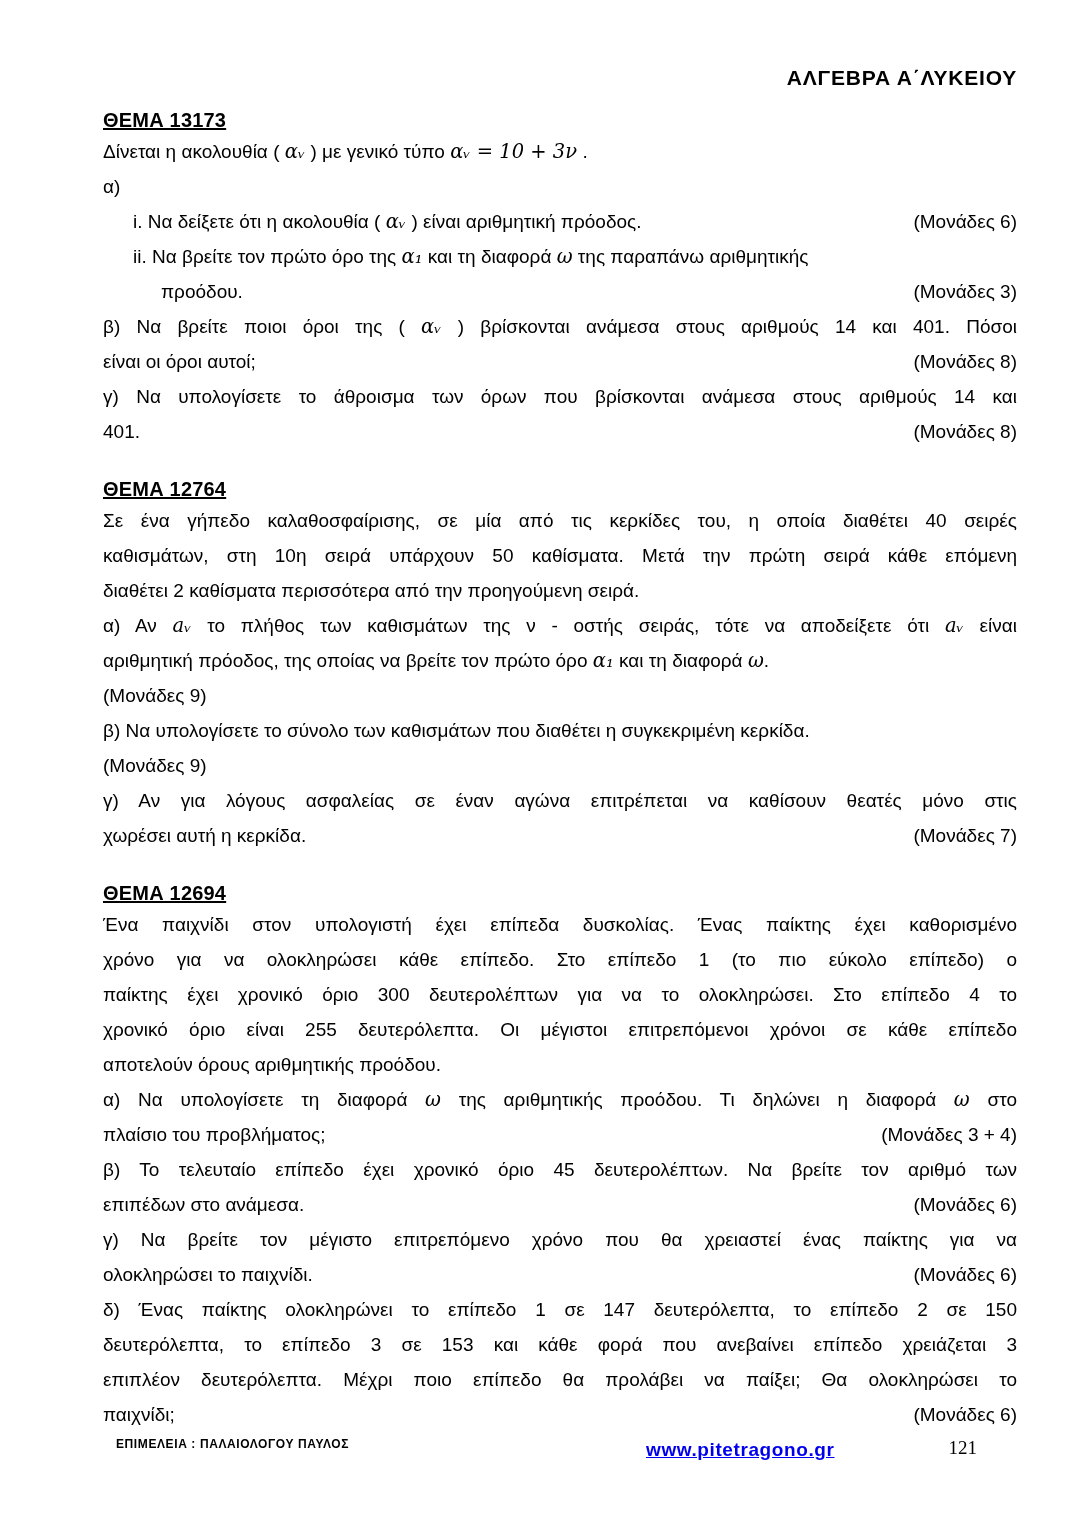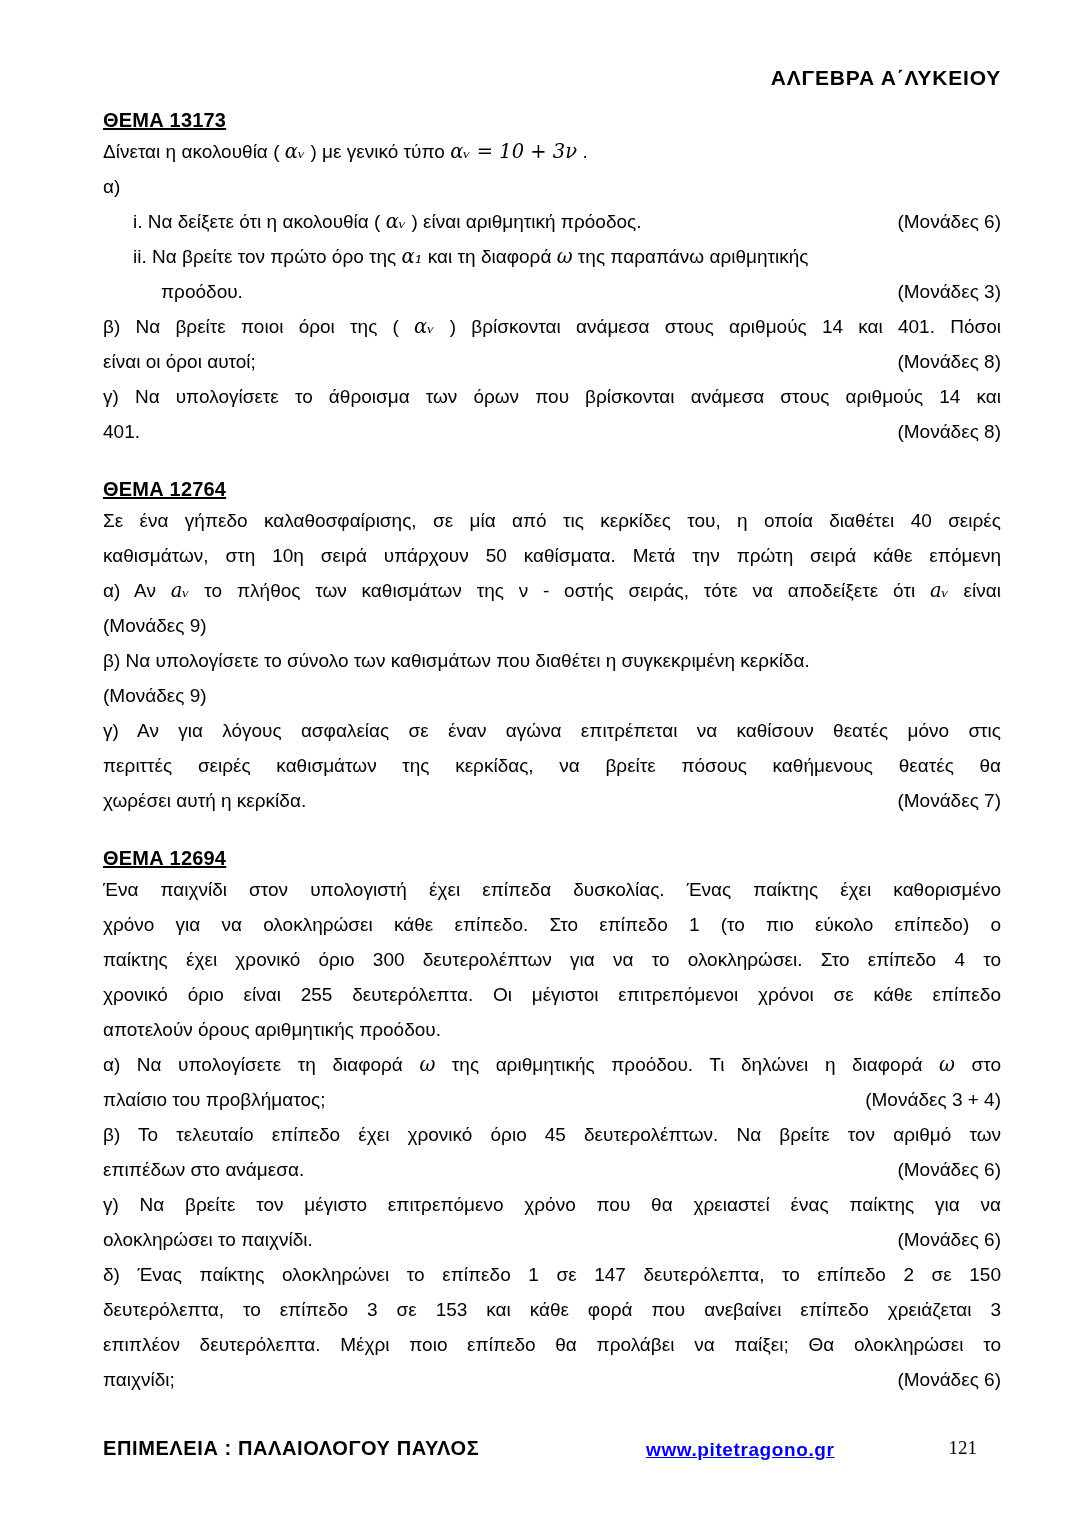--- a/index.html
+++ b/index.html
@@ -6,21 +6,21 @@
   .page {
     position: relative;
     width: 1080px;
     height: 1527px;
     background: #ffffff;
     color: #000000;
     font-family: "Liberation Sans", sans-serif;
     font-size: 19px;
     overflow: hidden;
   }
-  .content { padding: 64px 79px 0 103px; }
+  .content { padding: 64px 63px 0 103px; }
 
   .doc-header {
     text-align: right;
     font-weight: 700;
     font-size: 21px;
     letter-spacing: 0.8px;
     line-height: 27px;
     margin-bottom: 16px;
   }
 
@@ -52,22 +52,22 @@
   }
 
   .doc-footer {
     position: absolute;
     top: 1437px;
     left: 103px;
     right: 95px;
     height: 30px;
   }
   .editor {
-    position: absolute; left: 0; top: 0;
-    font-weight: 700; font-size: 20px; letter-spacing: 0.6px;
+    position: absolute; left: 13px; top: 0;
+    font-weight: 700; font-size: 12px; letter-spacing: 0.6px;
   }
   .site {
     position: absolute; left: 543px; top: 2px;
     color: #0000EE; font-weight: 700; font-size: 19px;
     text-decoration: underline; letter-spacing: 0.6px; cursor: pointer;
   }
   .pagenum {
     position: absolute; right: 8px; top: 0;
     font-family: "Liberation Serif", serif; font-size: 19px;
   }
@@ -104,26 +104,27 @@
       <div class="ln flex">
         <span class="lt">401.</span>
         <span class="pts">(Μονάδες 8)</span>
       </div>
     </div>
 
     <div class="sec">
       <h2 class="theme-heading">ΘΕΜΑ 12764</h2>
       <div class="ln just"><span>Σε ένα γήπεδο καλαθοσφαίρισης, σε μία από τις κερκίδες του, η οποία διαθέτει 40 σειρές</span></div>
       <div class="ln just"><span>καθισμάτων, στη 10η σειρά υπάρχουν 50 καθίσματα. Μετά την πρώτη σειρά κάθε επόμενη</span></div>
+      <div class="ln"><span>διαθέτει 2 καθίσματα περισσότερα από την προηγούμενη σειρά.</span></div>
       <div class="ln just"><span>α) Αν </span><span class="m">aᵥ</span><span> το πλήθος των καθισμάτων της ν - οστής σειράς, τότε να αποδείξετε ότι </span><span class="m">aᵥ</span><span> είναι</span></div>
+      <div class="ln"><span>αριθμητική πρόοδος, της οποίας να βρείτε τον πρώτο όρο </span><span class="m">α₁</span><span> και τη διαφορά </span><span class="m">ω</span><span>.</span></div>
       <div class="ln right"><span class="pts">(Μονάδες 9)</span></div>
       <div class="ln"><span>β)  Να υπολογίσετε το σύνολο των καθισμάτων που διαθέτει η συγκεκριμένη κερκίδα.</span></div>
       <div class="ln right"><span class="pts">(Μονάδες 9)</span></div>
       <div class="ln just"><span>γ)  Αν για λόγους ασφαλείας σε έναν αγώνα επιτρέπεται να καθίσουν θεατές μόνο στις</span></div>
-      <div class="ln just"><span>περιττές σειρές καθισμάτων της κερκίδας, να βρείτε πόσους καθήμενους θεατές θα</span></div>
       <div class="ln flex">
         <span class="lt">χωρέσει αυτή η κερκίδα.</span>
         <span class="pts">(Μονάδες 7)</span>
       </div>
     </div>
 
     <div class="sec">
       <h2 class="theme-heading">ΘΕΜΑ 12694</h2>
       <div class="ln just"><span>Ένα παιχνίδι στον υπολογιστή έχει επίπεδα δυσκολίας. Ένας παίκτης έχει καθορισμένο</span></div>
       <div class="ln just"><span>χρόνο για να ολοκληρώσει κάθε επίπεδο. Στο επίπεδο 1 (το πιο εύκολο επίπεδο) ο</span></div>

